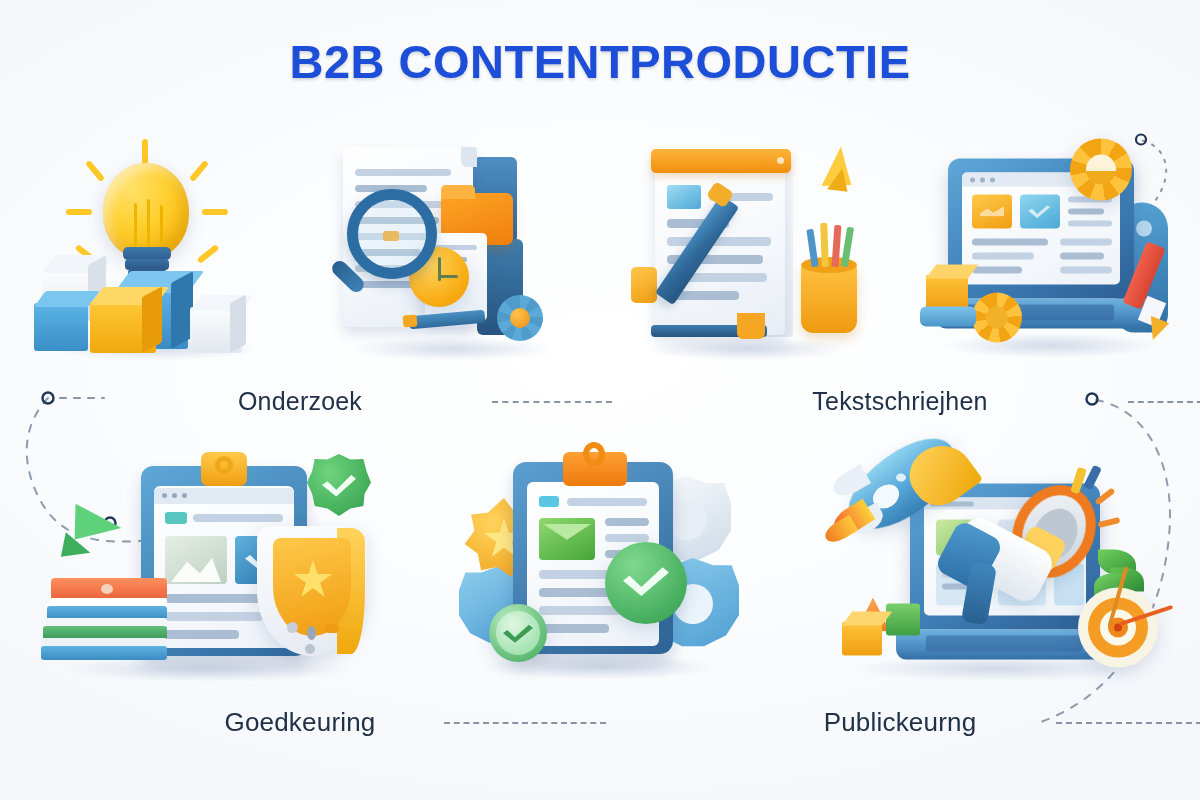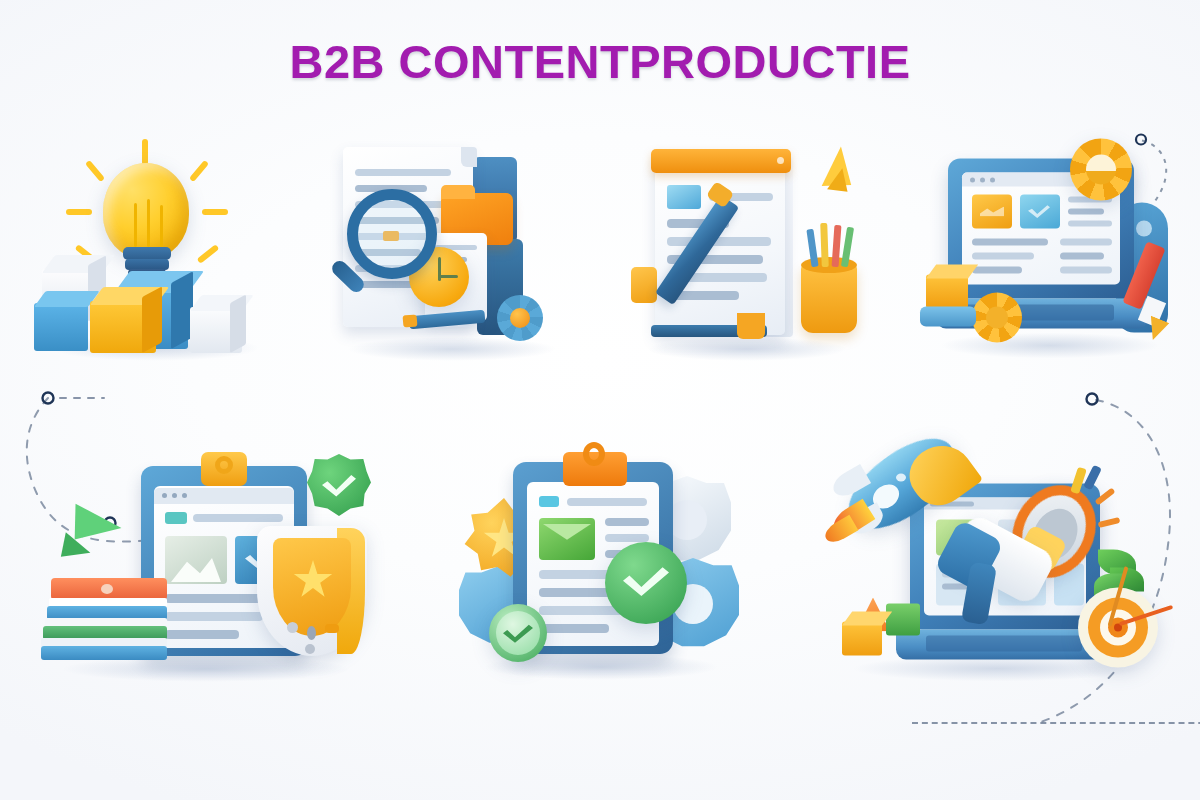--- a/index.html
+++ b/index.html
@@ -12,21 +12,21 @@
     background:
       radial-gradient(ellipse 900px 500px at 50% 45%, #ffffff 0%, #fcfdfe 45%, #f4f6fa 100%),
       linear-gradient(145deg, #e9edf4 0%, #f7f9fc 40%, #ffffff 75%, #f2f5f9 100%);
     position: relative;
   }
 
   
   .title-wrap { position: absolute; top: 34px; left: 0; width: 1200px; text-align: center; }
   .title {
     font-size: 47px; font-weight: 700; letter-spacing: 0.5px;
-    color: #a21caf; text-shadow: 0 2px 3px rgba(30,45,69,0.18);
+    color: #1d4ed8; text-shadow: 0 2px 3px rgba(30,45,69,0.18);
     white-space: nowrap;
   }
 
   
   .stage { position: absolute; inset: 0; }
   .conn-svg { position: absolute; inset: 0; width: 1200px; height: 800px; }
 
   
   .row { position: absolute; width: 1200px; display: flex; }
   .row-1 { top: 130px; left: 0; height: 240px; }
@@ -291,20 +291,28 @@
 
       <svg style="position:absolute;left:212px;top:0;width:52px;height:80px;">
         <path d="M 10 8 C 34 14, 44 40, 22 70" fill="none" stroke="#8a97a9" stroke-width="2" stroke-dasharray="4 6"></path>
         <circle cx="9" cy="7" r="5" fill="none" stroke="#1f3557" stroke-width="2.2"></circle>
       </svg>
     </div>
   </div>
 </div>
 
 <div class="labels labels-1">
+  <div class="lab-cell">
+    <span class="label">Onderzoek</span>
+    <span class="dashline" style="left:82%;width:20%;"></span>
+  </div>
+  <div class="lab-cell">
+    <span class="label">Tekstschriejhen</span>
+    <span class="dashline" style="left:88%;width:19%;"></span>
+  </div>
 </div>
 
 <div class="row row-2">
 
   <div class="cell">
     <div class="art" style="width:330px;height:240px;margin-left:6px;">
       <div class="shadow-ell" style="left:20px;top:208px;width:290px;height:26px;"></div>
 
       <div class="sh" style="left:100px;top:18px;width:166px;height:190px;border-radius:12px;background:linear-gradient(150deg,#5ea8d8,#31699f);box-shadow:0 9px 16px rgba(40,70,120,.2);"></div>
       <div class="sh" style="left:113px;top:38px;width:140px;height:162px;border-radius:6px;background:linear-gradient(160deg,#ffffff,#eef3f9);"></div>
@@ -442,15 +450,20 @@
       <div class="sh" style="left:30px;top:152px;width:34px;height:34px;background:linear-gradient(160deg,#ffa85c,#ef7a1f);clip-path:polygon(50% 0,100% 100%,0 100%);"></div>
       <div class="sh" style="left:60px;top:158px;width:34px;height:32px;background:linear-gradient(180deg,#79cf6a,#3f9f42);border-radius:3px;"></div>
       <div class="sh" style="left:16px;top:176px;width:40px;height:34px;background:linear-gradient(180deg,#ffc53c,#ef9e11);border-radius:3px;"></div>
       <div class="sh" style="left:16px;top:166px;width:40px;height:14px;background:#ffd66d;transform:skewX(-36deg);transform-origin:bottom left;"></div>
     </div>
   </div>
 </div>
 
 <div class="labels labels-2">
   <div class="lab-cell">
+    <span class="label">Goedkeuring</span>
+    <span class="dashline" style="left:74%;width:27%;"></span>
+  </div>
+  <div class="lab-cell">
+    <span class="label">Publickeurng</span>
     <span class="dashline" style="left:76%;width:26%;"></span>
   </div>
 </div>
 
 </body></html>

